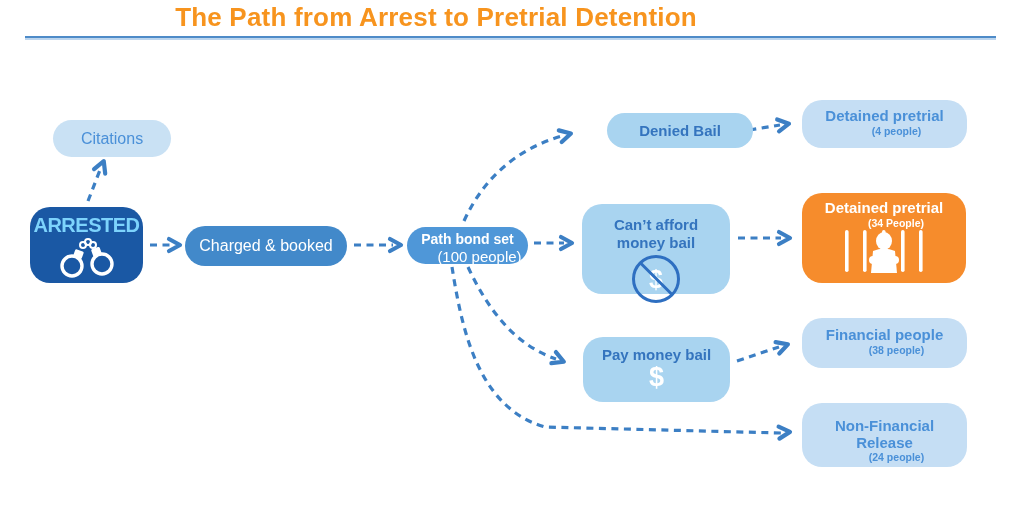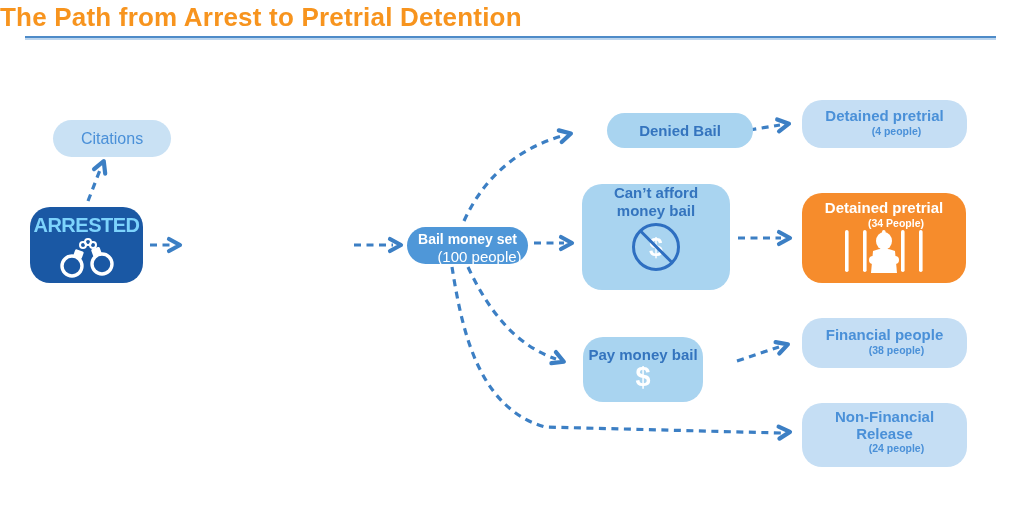--- a/index.html
+++ b/index.html
@@ -1,21 +1,21 @@
 <!DOCTYPE html>
 <html><head>
 <meta charset="utf-8">
 <style>
   html,body{margin:0;padding:0;background:#ffffff;}
   #stage{
     position:relative;width:1024px;height:505px;background:#ffffff;overflow:hidden;
     font-family:"Liberation Sans", sans-serif;
   }
   .title{
-    position:absolute;top:2px;left:0;width:872px;text-align:left;
+    position:absolute;top:2px;left:0;width:872px;text-align:center;
     font-size:26px;font-weight:bold;letter-spacing:0.2px;color:#F7941E;
   }
   .divider{
     position:absolute;left:25px;top:36px;width:971px;height:2px;
     background:#4E8BC8;box-shadow:0 2px 0 #BCD5EE;
   }
   svg.arrows{position:absolute;left:0;top:0;z-index:1;}
   .node{position:absolute;z-index:2;box-sizing:border-box;text-align:center;border-radius:20px;}
   .node .sub{display:block;margin-left:24px;}
 
@@ -24,33 +24,33 @@
   .arrested{left:30px;top:207px;width:113px;height:76px;background:#1A58A4;color:#7dd3fc;
     padding-top:7px;}
   .arrested .big{font-size:20px;font-weight:bold;letter-spacing:-0.5px;}
   .charged{left:185px;top:226px;width:162px;height:40px;background:#4289CA;color:#fff;
     font-size:16px;font-weight:500;line-height:40px;}
   .bail{left:407px;top:227px;width:121px;height:37px;background:#4F97D8;color:#fff;padding-top:3px;}
   .bail .lbl{font-size:14px;font-weight:bold;}
   .bail .sub{font-size:15px;}
   .denied{left:582px;top:113px;width:146px;height:35px;background:#A9D4F0;color:#3474BE;
     font-size:15px;font-weight:bold;line-height:35px;margin-left:25px;}
-  .cant{left:582px;top:184px;width:148px;height:106px;background:#A9D4F0;color:#3474BE;
-    font-size:15px;font-weight:bold;padding-top:0;line-height:18px;}
-  .pay{left:583px;top:337px;width:120px;height:65px;background:#A9D4F0;color:#3474BE;
+  .cant{left:582px;top:204px;width:148px;height:90px;background:#A9D4F0;color:#3474BE;
+    font-size:15px;font-weight:bold;padding-top:12px;line-height:18px;}
+  .pay{left:583px;top:337px;width:147px;height:65px;background:#A9D4F0;color:#3474BE;
     font-size:15px;font-weight:bold;padding-top:9px;}
   .pay .dollar{display:block;color:#ffffff;font-size:27px;font-weight:bold;line-height:28px;}
   .pale{background:#C5DEF4;color:#4A90D8;}
   .det4{left:802px;top:100px;width:165px;height:48px;padding-top:7px;}
   .det4 .lbl,.fin .lbl,.nonfin .lbl{font-size:15px;font-weight:bold;line-height:17px;}
   .det4 .sub,.fin .sub,.nonfin .sub,.det34 .sub{font-size:10.5px;font-weight:bold;}
   .det34{left:802px;top:193px;width:164px;height:90px;background:#F68C2C;color:#fff;padding-top:6px;}
   .det34 .lbl{font-size:15px;font-weight:bold;line-height:17px;}
   .fin{left:802px;top:318px;width:165px;height:50px;padding-top:8px;}
-  .nonfin{left:802px;top:403px;width:165px;height:64px;padding-top:5px;}
+  .nonfin{left:802px;top:403px;width:165px;height:64px;padding-top:14px;}
 
   .nomoney{
     position:relative;width:42px;height:42px;margin:3px auto 0;
     border:3px solid #2E6FC1;border-radius:50%;
   }
   .nomoney .ds{
     position:absolute;left:0;top:0;width:100%;height:100%;
     color:#ffffff;font-size:25px;font-weight:bold;line-height:42px;text-align:center;
   }
   .nomoney .slash{
@@ -107,23 +107,26 @@
         <rect x="40" y="11" width="9" height="8" rx="1.5" transform="rotate(-20 44 15)" fill="#ffffff" stroke="none"></rect>
       </g>
       <g stroke="#ffffff" fill="none" stroke-width="2">
         <circle cx="31" cy="8" r="3"></circle>
         <circle cx="36" cy="5" r="3"></circle>
         <circle cx="41" cy="8" r="3"></circle>
       </g>
     </svg>
   </div>
 
+  <div class="node charged">
+    <span>Charged &amp; booked</span>
+  </div>
 
   <div class="node bail">
-    <span class="lbl">Bail money set</span>
+    <span class="lbl">Path bond set</span>
     <span class="sub">(100 people)</span>
   </div>
 
   <div class="node denied">
     <span>Denied Bail</span>
   </div>
 
   <div class="node cant">
     <div>Can’t afford</div>
     <div>money bail</div>

